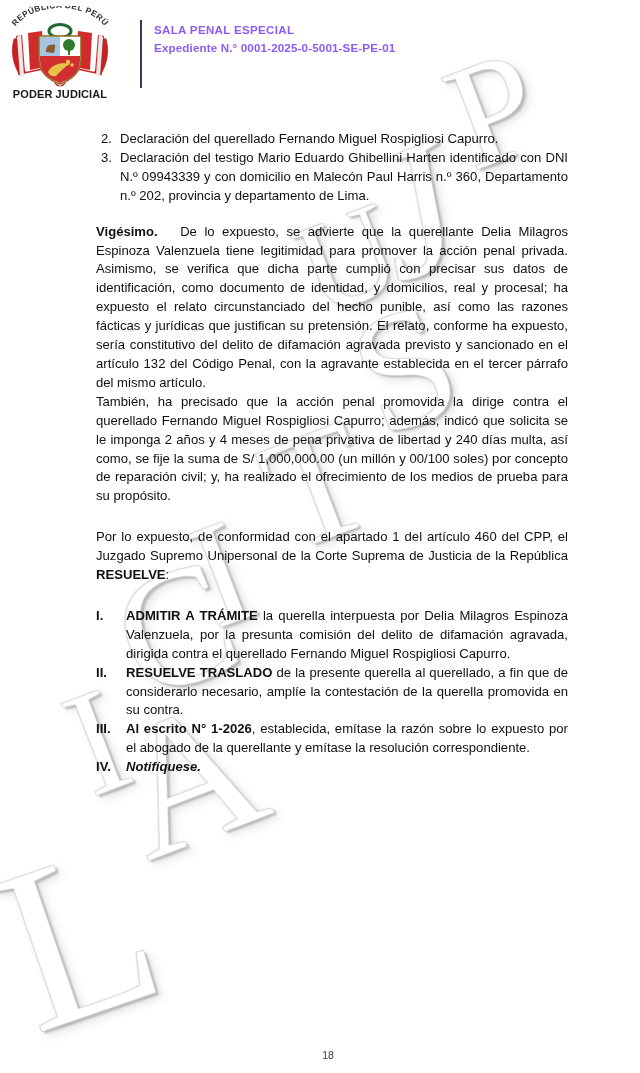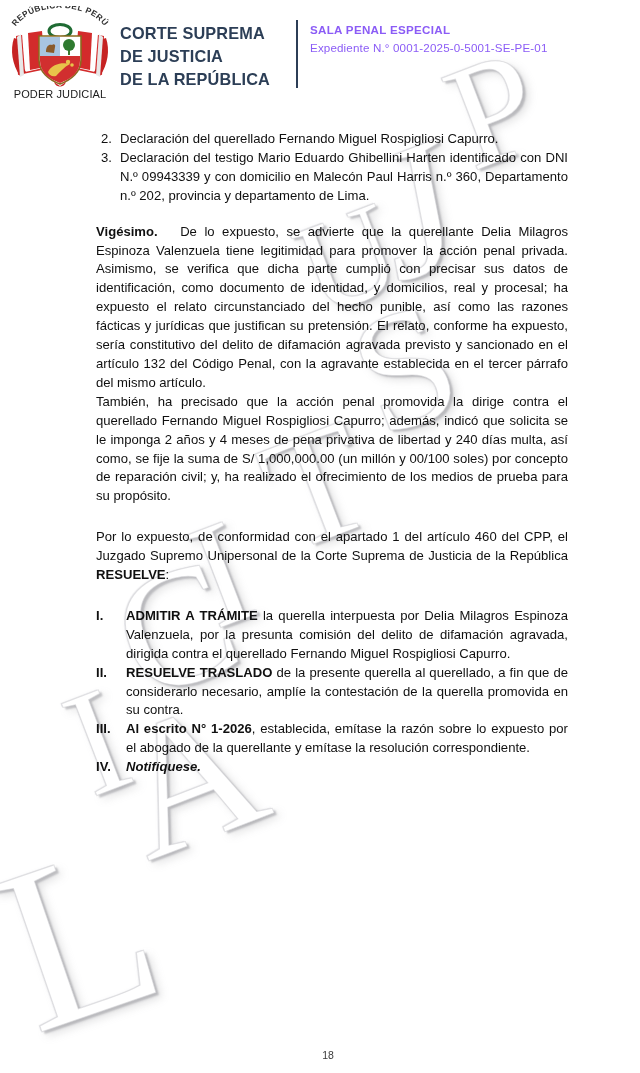--- a/index.html
+++ b/index.html
@@ -84,21 +84,21 @@
     top: 12px;
     left: 2px;
   }
   .crest-caption {
     position: absolute;
     bottom: 0px;
     left: 0px;
     width: 108px;
     text-align: center;
     font-size: 11px;
-    font-weight: 400;
+    font-weight: 700;
     color: #1b1b1b;
     letter-spacing: 0.1px;
     white-space: nowrap;
   }
   .court-title {
     margin-left: 6px;
     padding-top: 14px;
     color: #2c3e56;
     font-size: 16.3px;
     font-weight: 700;
@@ -119,21 +119,21 @@
     color: #8b5cf6;
   }
   .chamber-name {
     font-size: 11.6px;
     font-weight: 700;
     letter-spacing: 0.3px;
     line-height: 1.55;
   }
   .chamber-file {
     font-size: 11.6px;
-    font-weight: 400;
+    font-weight: 700;
     letter-spacing: 0.15px;
     line-height: 1.55;
     white-space: nowrap;
   }
 
   
   .doc-body {
     position: relative;
     z-index: 2;
     margin: 34px 72px 0 96px;
@@ -275,25 +275,20 @@
         <path d="M40 52 C44 44 54 42 62 44 C56 47 52 52 48 56 C44 57 41 55 40 52 Z" fill="#e8c34a"></path>
         <circle cx="60" cy="42" r="2.2" fill="#e8c34a"></circle>
         <circle cx="64" cy="45" r="1.8" fill="#e8c34a"></circle>
 
         <path d="M46 62 C48 68 56 68 58 62 L52 66 Z" fill="#c62222"></path>
       </svg>
 
       <div class="crest-caption">PODER JUDICIAL</div>
     </div>
 
-    <div class="court-title">
-      <div>CORTE SUPREMA</div>
-      <div>DE JUSTICIA</div>
-      <div>DE LA REPÚBLICA</div>
-    </div>
 
     <div class="header-divider"></div>
 
     <div class="chamber-block">
       <div class="chamber-name">SALA PENAL ESPECIAL</div>
       <div class="chamber-file">Expediente N.° 0001-2025-0-5001-SE-PE-01</div>
     </div>
   </div>
 
   <div class="doc-body">

